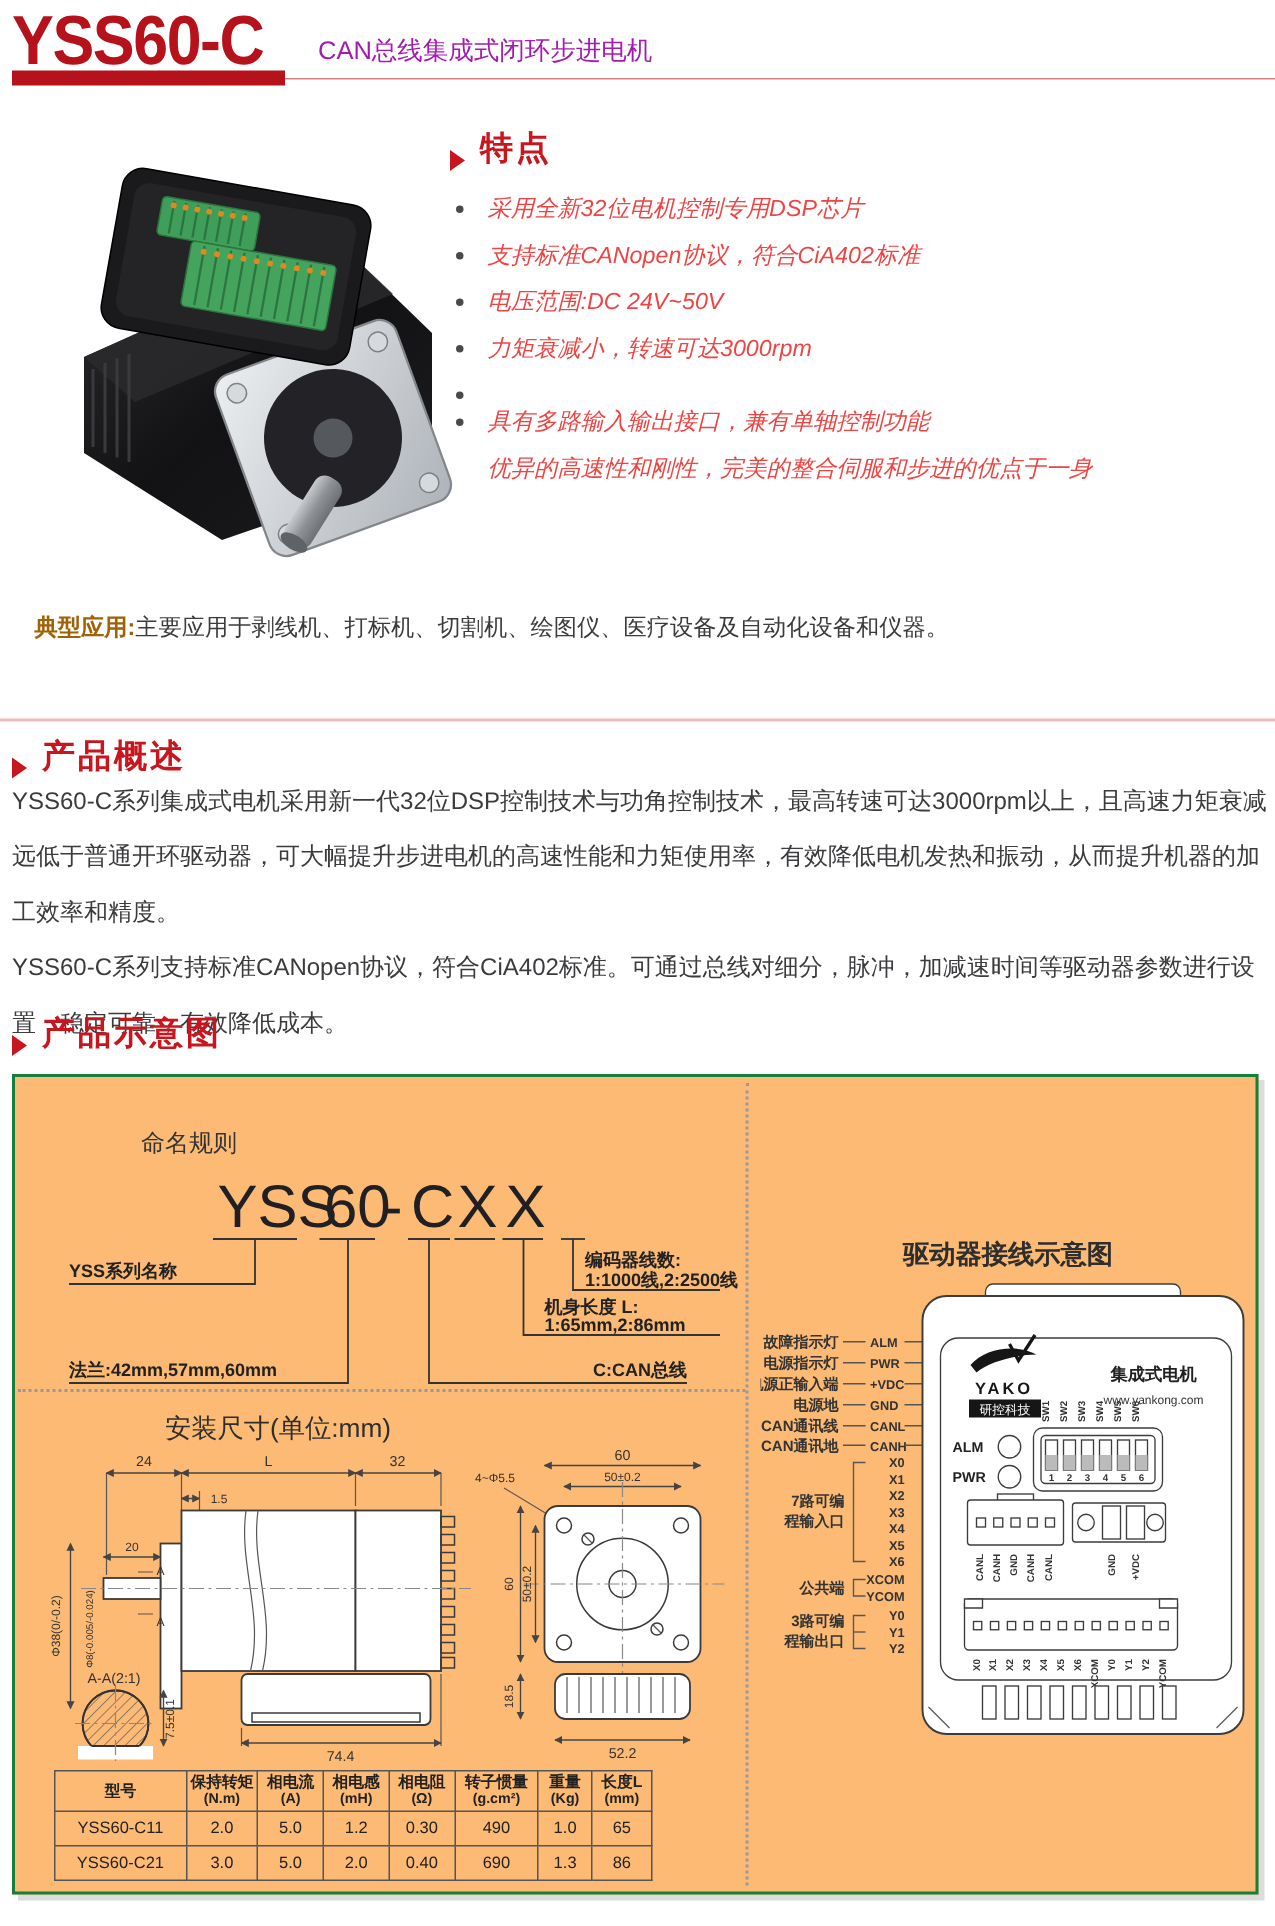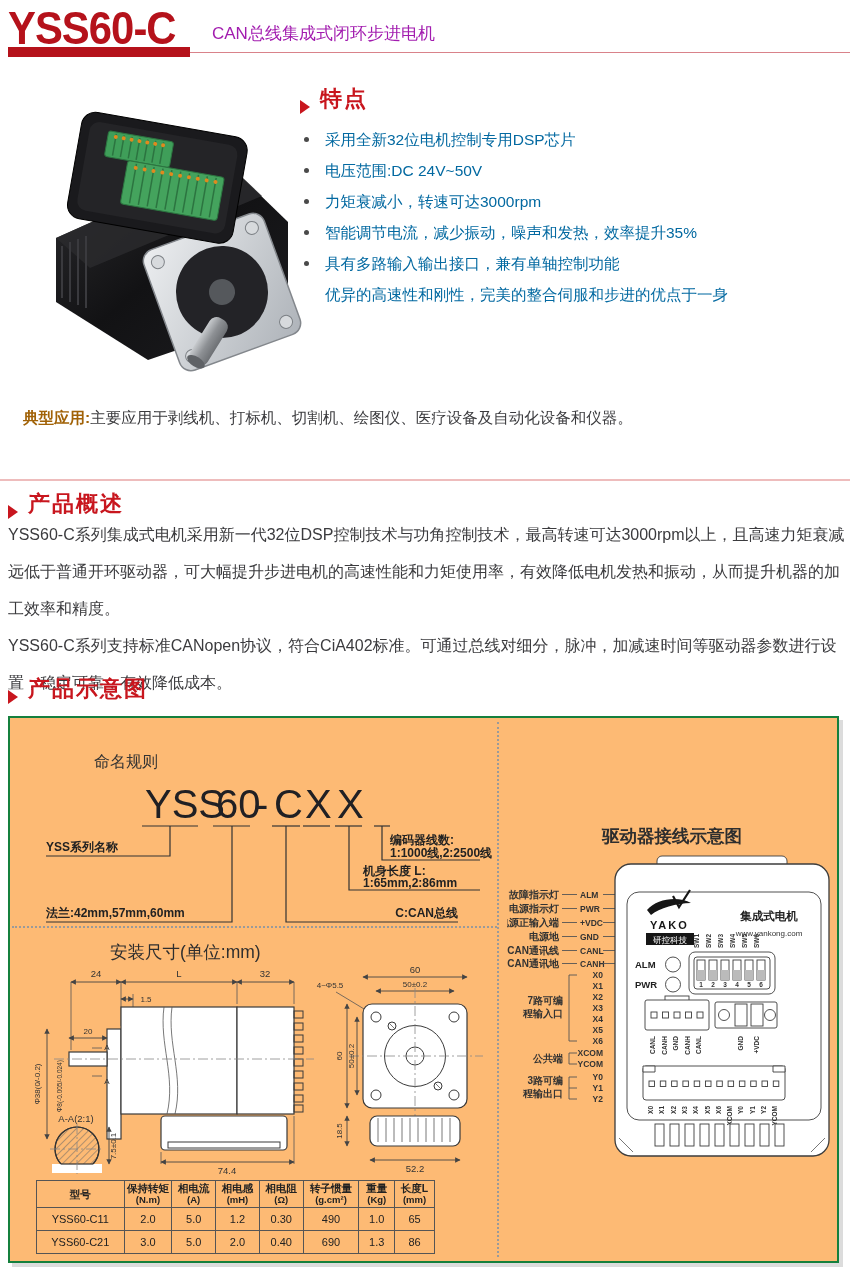--- a/index.html
+++ b/index.html
@@ -13,21 +13,21 @@
   .header-line{position:absolute;left:190px;top:52px;width:660px;height:1px;background:#d9828a;}
   .subtitle{position:absolute;left:212px;top:22px;font-size:17px;color:#a21caf;}
 
   
   .photo{position:absolute;left:26px;top:96px;width:292px;height:276px;}
   .features{position:absolute;left:300px;top:84px;width:545px;}
   .sec-head{display:flex;align-items:flex-end;gap:10px;}
   .tri{width:0;height:0;border-left:10px solid #c8161e;border-top:7px solid transparent;border-bottom:7px solid transparent;}
   .sec-head h2{margin:0;font-size:22px;color:#c8161e;font-weight:700;letter-spacing:2px;}
   .feat-list{margin:10px 0 0 0;padding:0;list-style:none;}
-  .feat-list li{display:flex;align-items:flex-start;font-size:15.5px;color:#0369a1;line-height:31px;}
+  .feat-list li{display:flex;align-items:flex-start;font-size:15.5px;color:#ef4444;line-height:31px;font-style:italic;}
   .dot{width:5px;height:5px;border-radius:50%;background:#4a4a4a;margin:13px 16px 0 4px;flex:none;}
   .no-dot .dot{visibility:hidden;}
 
   
   .typical{position:absolute;left:8px;top:408px;width:836px;font-size:15.5px;color:#3b3b3e;}
   .typical b{color:#a16207;margin-left:15px;}
   .sep{position:absolute;left:0;top:479px;width:850px;height:2px;background:#eebcbc;}
   .overview-h{position:absolute;left:8px;top:489px;}
   .overview-p{position:absolute;left:8px;top:516px;width:838px;font-size:16px;line-height:37px;color:#3b3b3e;}
   .overview-p p{margin:0;}
@@ -185,29 +185,32 @@
       <span class="tri"></span>
       <h2>特点</h2>
     </div>
     <ul class="feat-list">
       <li>
           <span class="dot"></span>
           <span>采用全新32位电机控制专用DSP芯片</span>
         </li>
       <li>
           <span class="dot"></span>
+          <span>支持标准CANopen协议，符合CiA402标准</span>
+        </li>
+      <li>
+          <span class="dot"></span>
           <span>电压范围:DC 24V~50V</span>
         </li>
       <li>
           <span class="dot"></span>
           <span>力矩衰减小，转速可达3000rpm</span>
         </li>
       <li>
           <span class="dot"></span>
-          <span>智能调节电流，减少振动，噪声和发热，效率提升35%</span>
         </li>
       <li>
           <span class="dot"></span>
           <span>具有多路输入输出接口，兼有单轴控制功能</span>
         </li>
       <li class="no-dot">
           <span class="dot"></span>
           <span>优异的高速性和刚性，完美的整合伺服和步进的优点于一身</span>
         </li>
     </ul>

